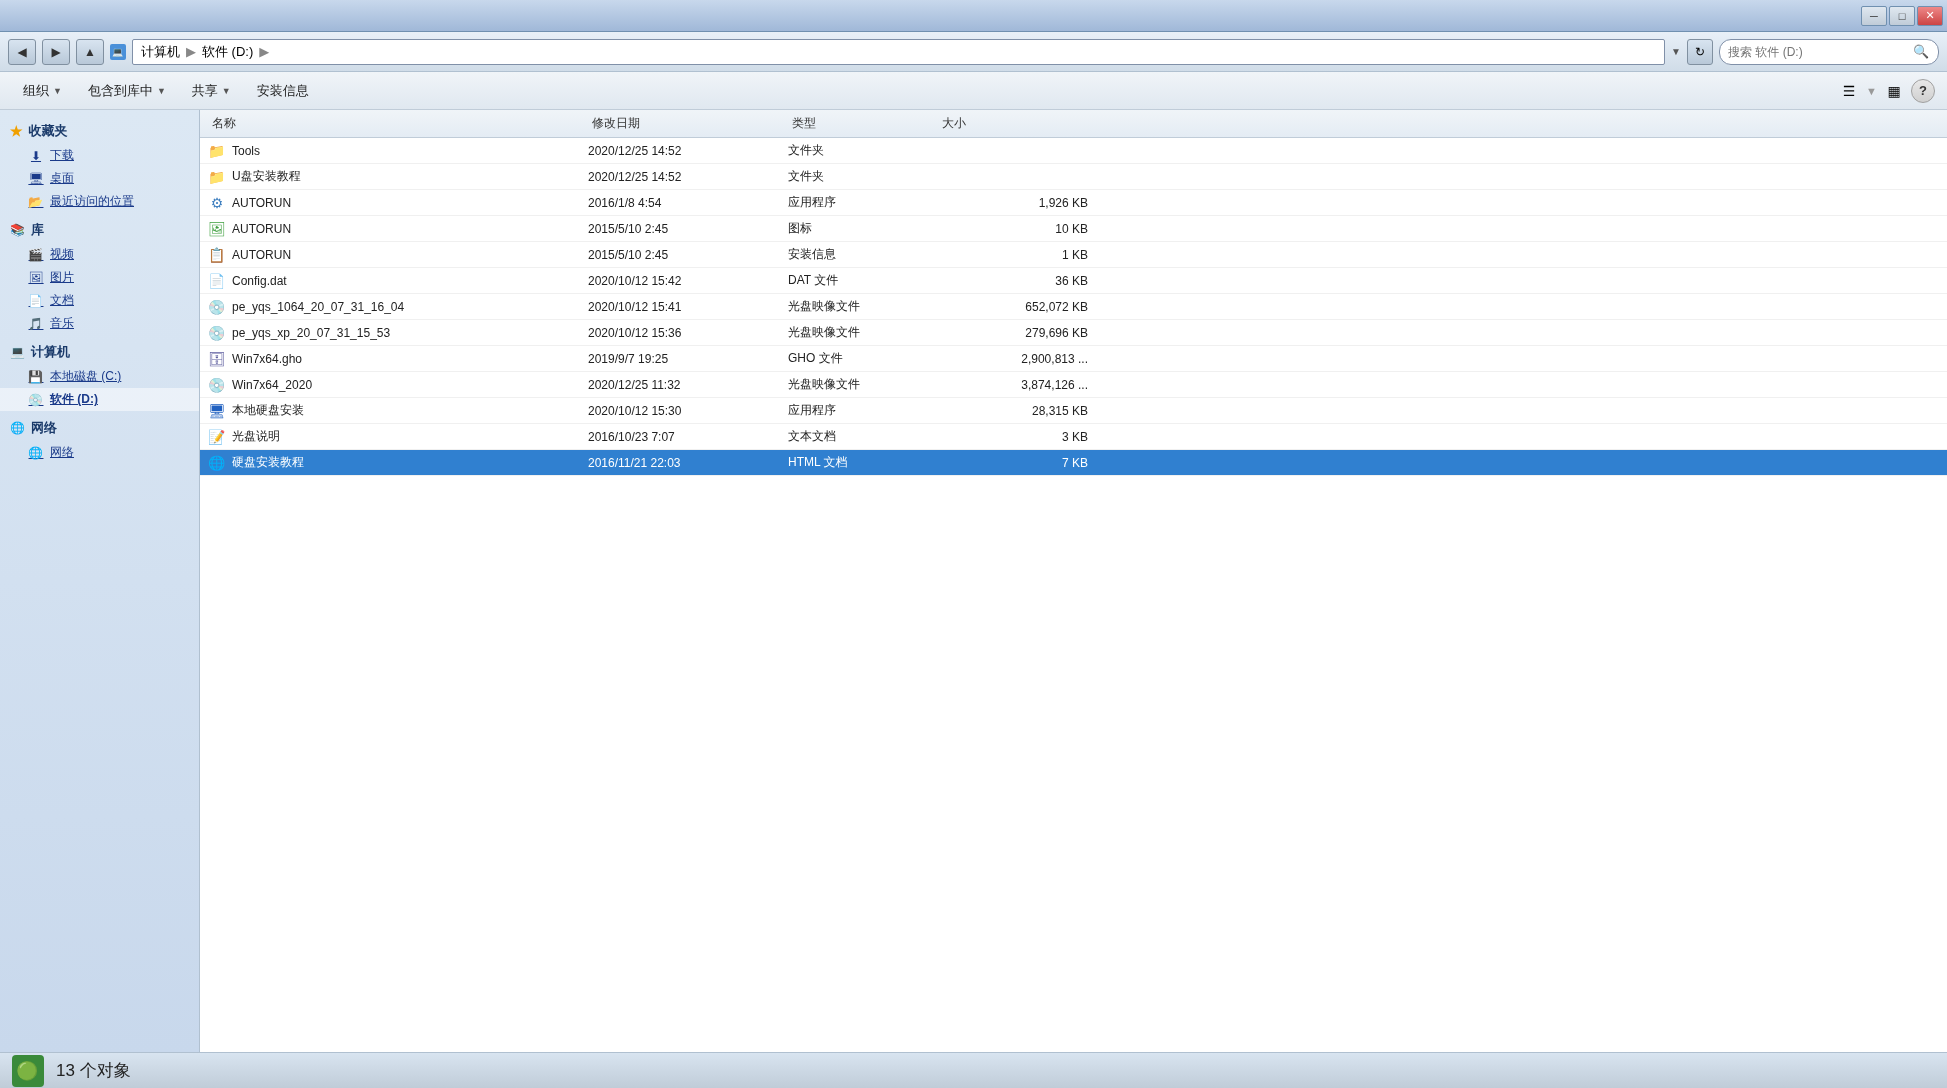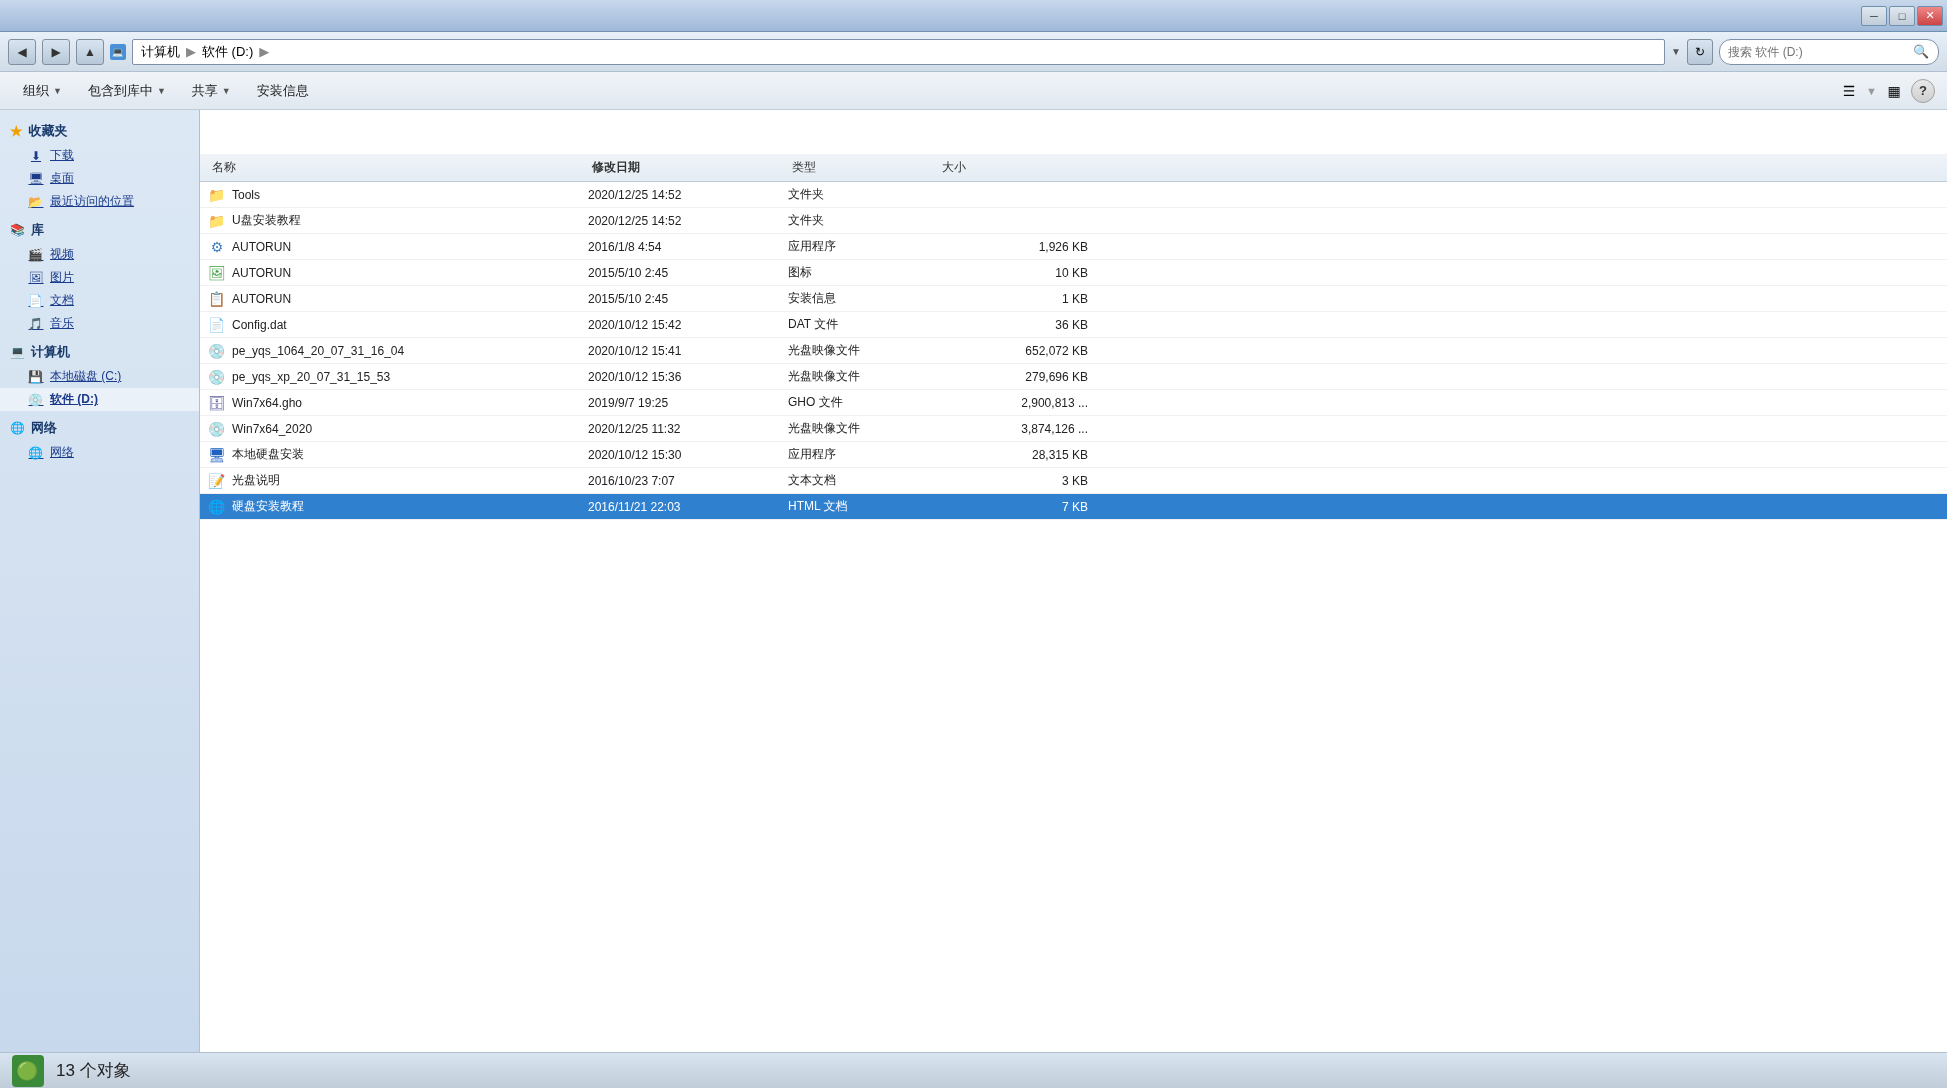--- a/index.html
+++ b/index.html
@@ -237,21 +237,20 @@
       flex-shrink: 0;
     }
 
     
     .file-area {
       flex: 1;
       background: #fff;
       overflow-y: auto;
       display: flex;
       flex-direction: column;
-      margin-top: 44px;
     }
 
     
     .col-headers {
       display: flex;
       align-items: center;
       height: 28px;
       background: linear-gradient(to bottom, #f0f4f8, #e4ecf4);
       border-bottom: 1px solid #c0ccd8;
       padding: 0 8px;
@@ -263,21 +262,21 @@
       font-size: 12px;
       color: #333;
       cursor: pointer;
       display: flex;
       align-items: center;
       gap: 3px;
       padding: 0 4px;
       height: 100%;
     }
     .col-name { width: 380px; }
-    .col-date { width: 200px; font-weight: bold; }
+    .col-date { width: 200px; }
     .col-type { width: 150px; }
     .col-size { width: 150px; text-align: center; }
 
     
     .file-row {
       display: flex;
       align-items: center;
       height: 26px;
       padding: 0 8px;
       border-bottom: 1px solid #f0f0f0;

